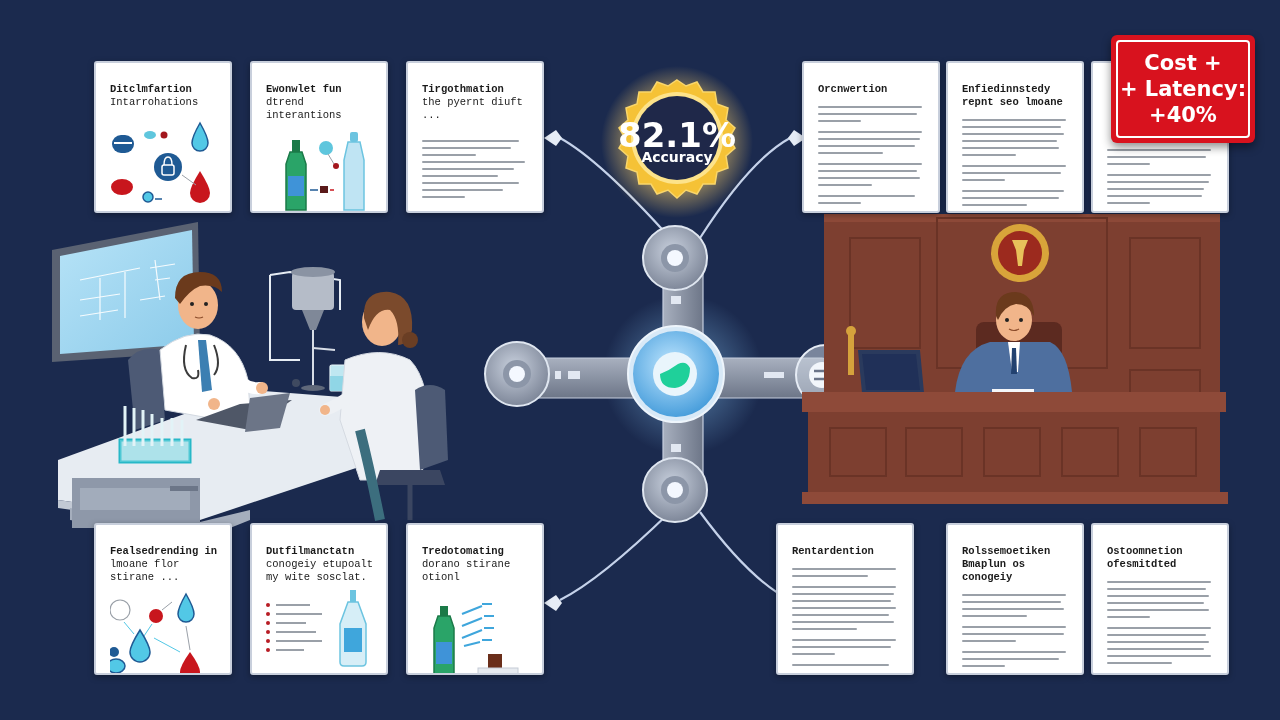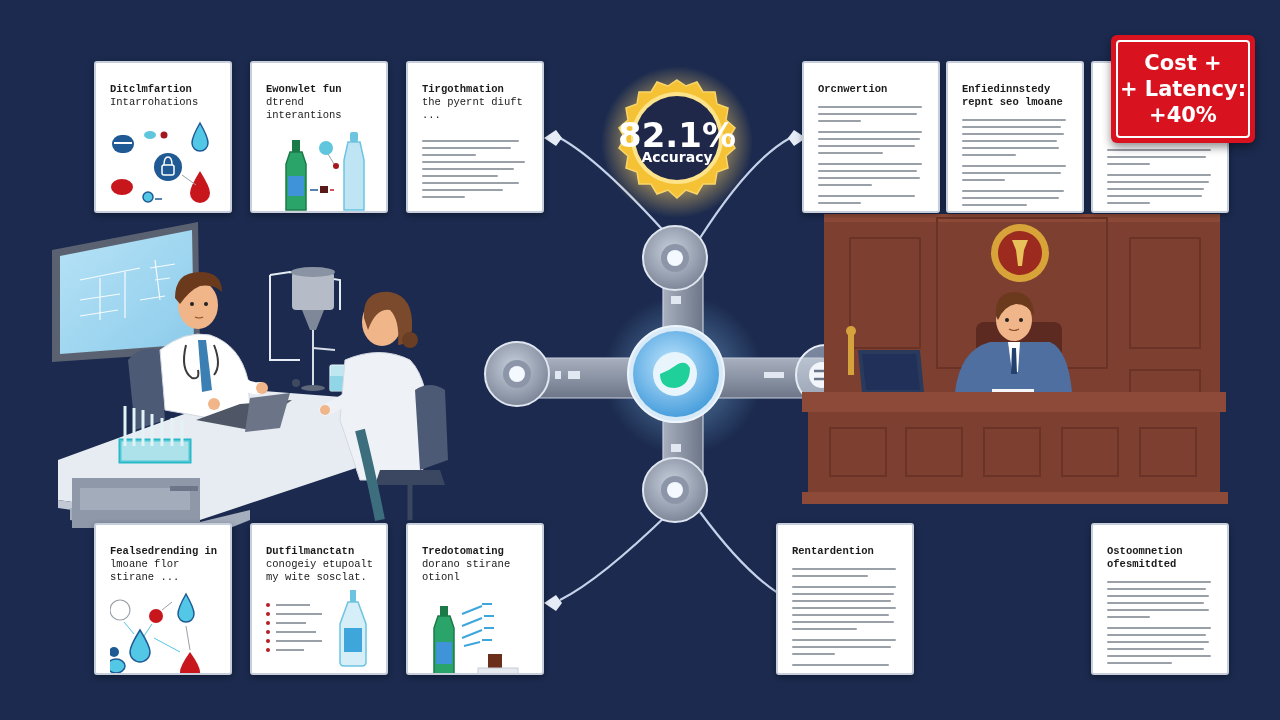--- a/index.html
+++ b/index.html
@@ -535,20 +535,39 @@
         <div class="ln" style="width:90%"></div>
         <div class="ln" style="width:94%"></div>
         <div class="ln" style="width:60%"></div>
       <div class="ln gap" style="width:96%"></div>
         <div class="ln" style="width:92%"></div>
         <div class="ln" style="width:40%"></div>
       <div class="ln gap" style="width:90%"></div>
     </div>
   </div>
 
+  <div class="card" style="left:946px; top:523px;">
+    <div class="card-title">
+      <span>Rolssemoetiken</span>
+      <span class="sub" style="font-weight:bold">Bmaplun os conogeiy</span>
+    </div>
+    <div class="card-lines">
+      <div class="ln" style="width:96%"></div>
+        <div class="ln" style="width:92%"></div>
+        <div class="ln" style="width:94%"></div>
+        <div class="ln" style="width:60%"></div>
+      <div class="ln gap" style="width:96%"></div>
+        <div class="ln" style="width:94%"></div>
+        <div class="ln" style="width:50%"></div>
+      <div class="ln gap" style="width:96%"></div>
+        <div class="ln" style="width:90%"></div>
+        <div class="ln" style="width:40%"></div>
+
+    </div>
+  </div>
 
   <div class="card" style="left:1091px; top:523px;">
     <div class="card-title">
       <span>Ostoomnetion</span>
       <span class="sub" style="font-weight:bold">ofesmitdted</span>
     </div>
     <div class="card-lines">
       <div class="ln" style="width:96%"></div>
         <div class="ln" style="width:92%"></div>
         <div class="ln" style="width:94%"></div>

